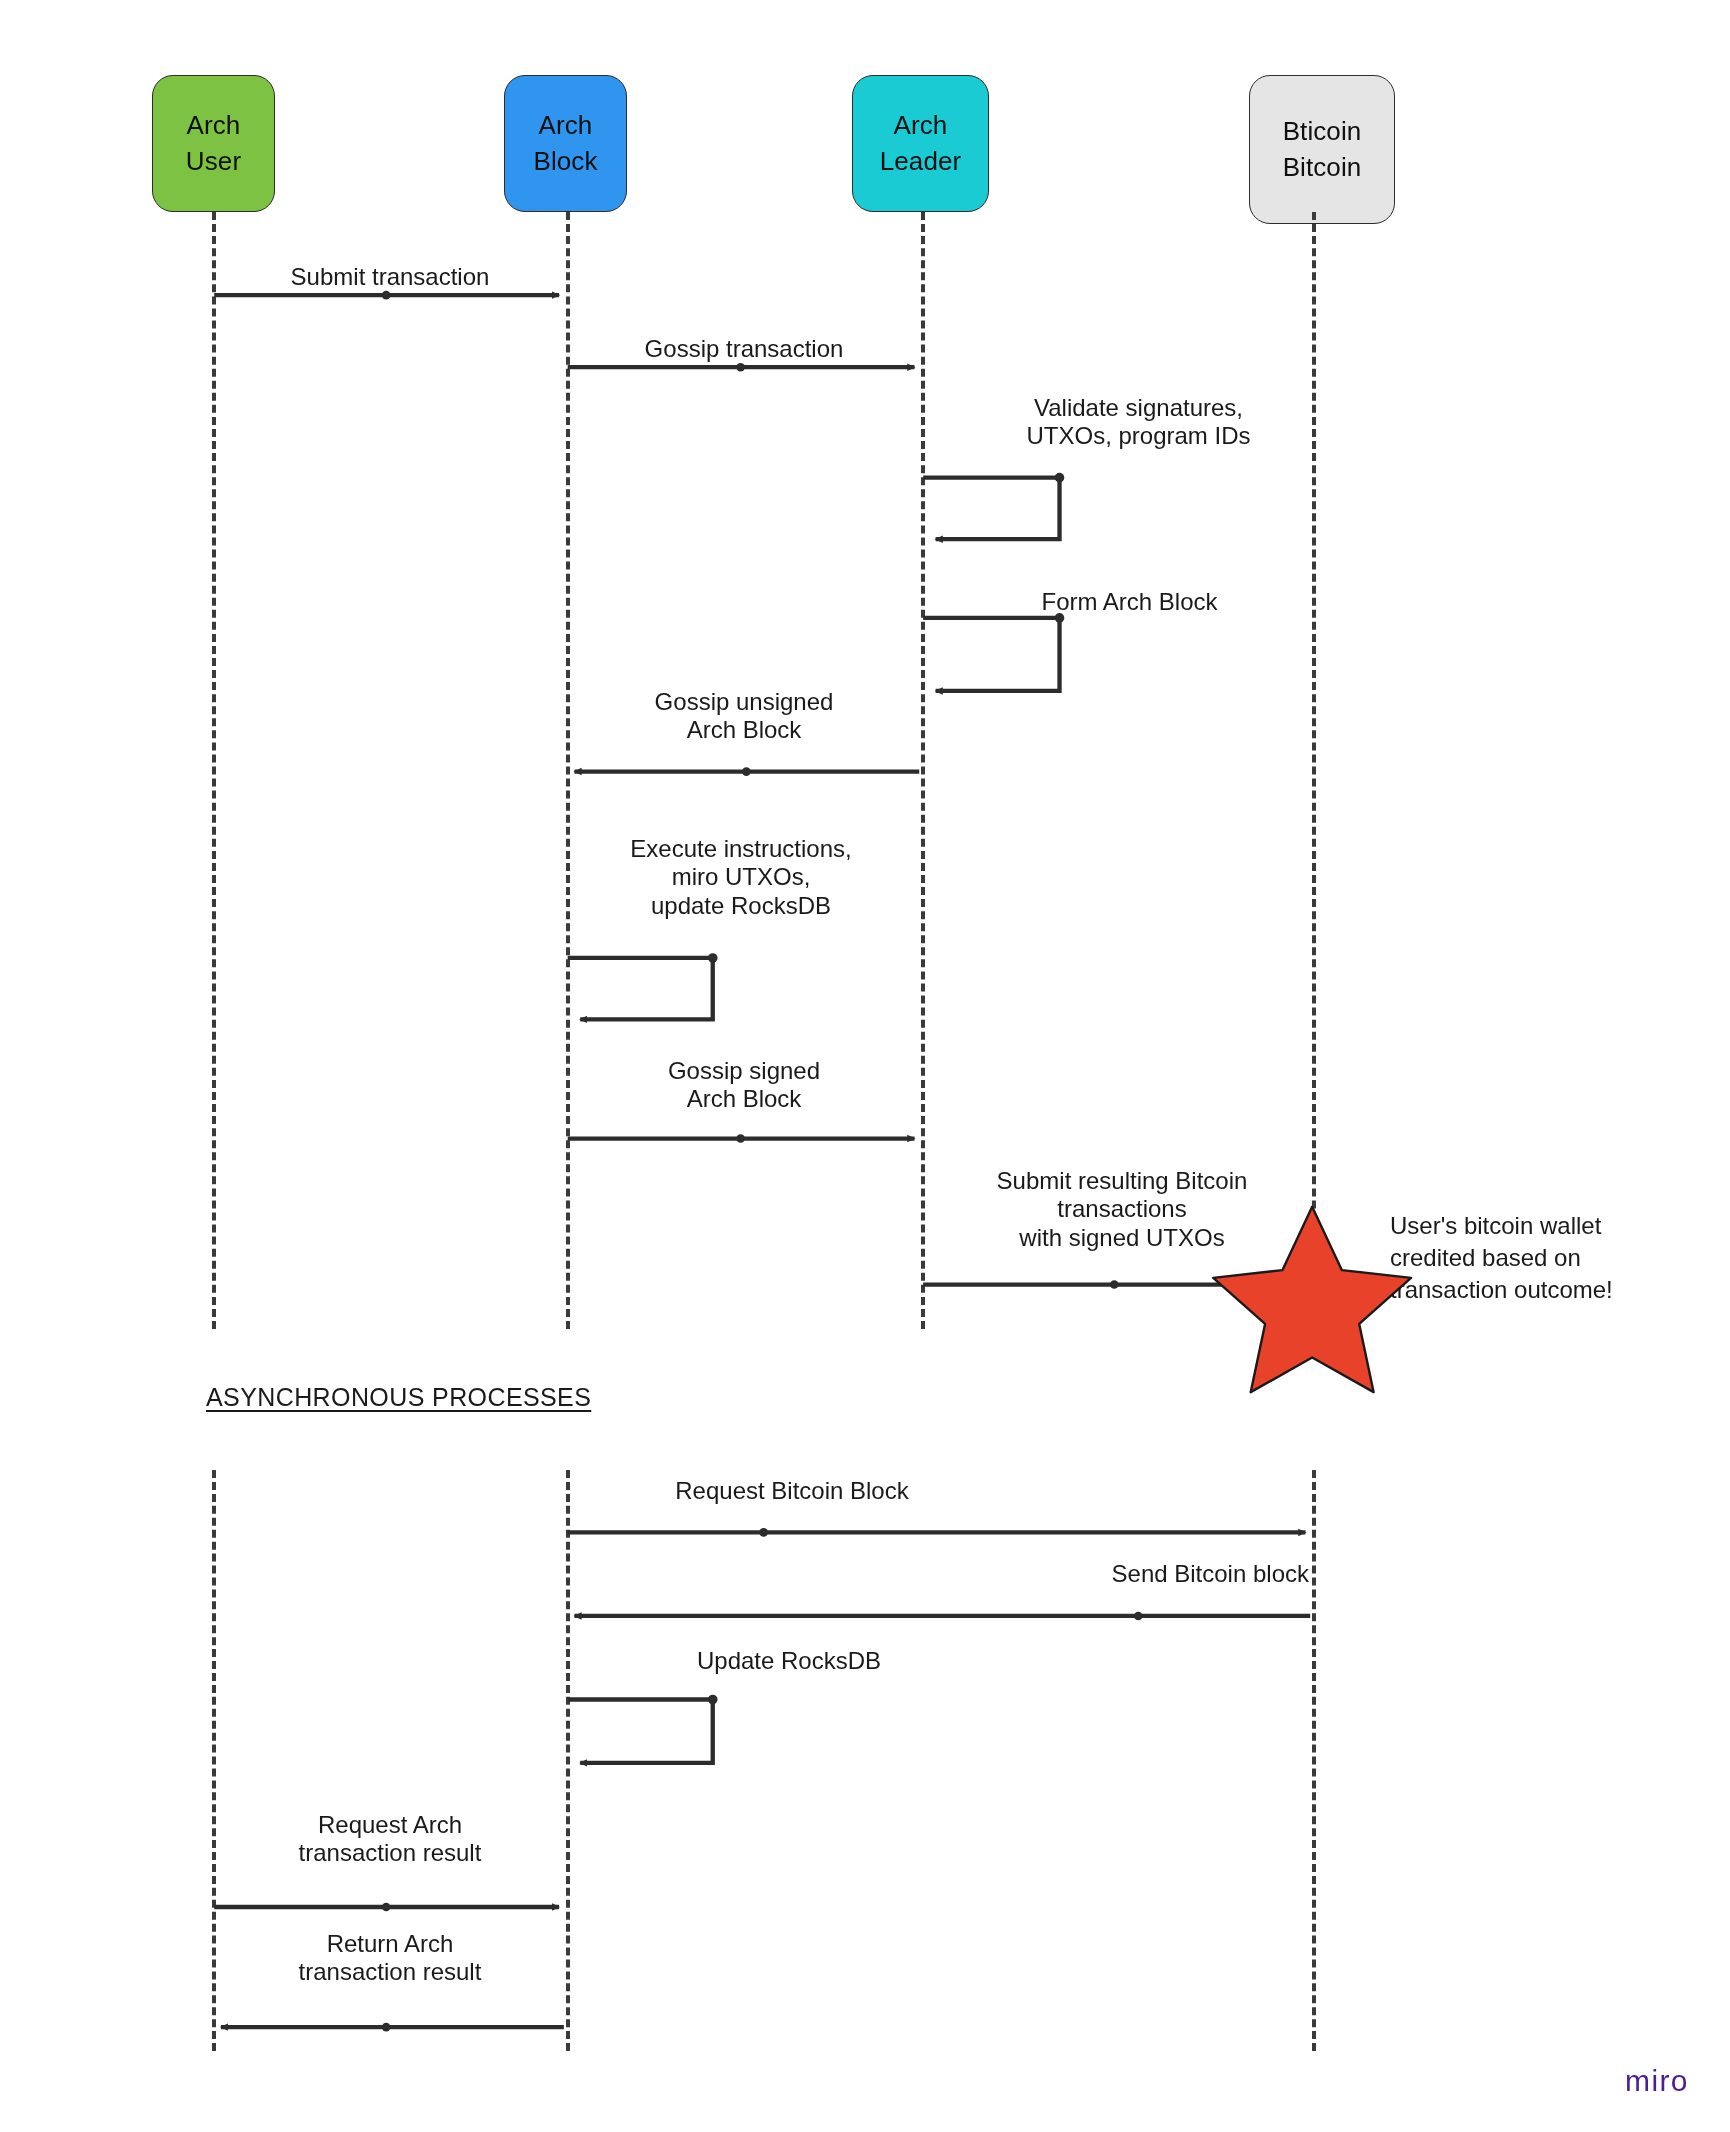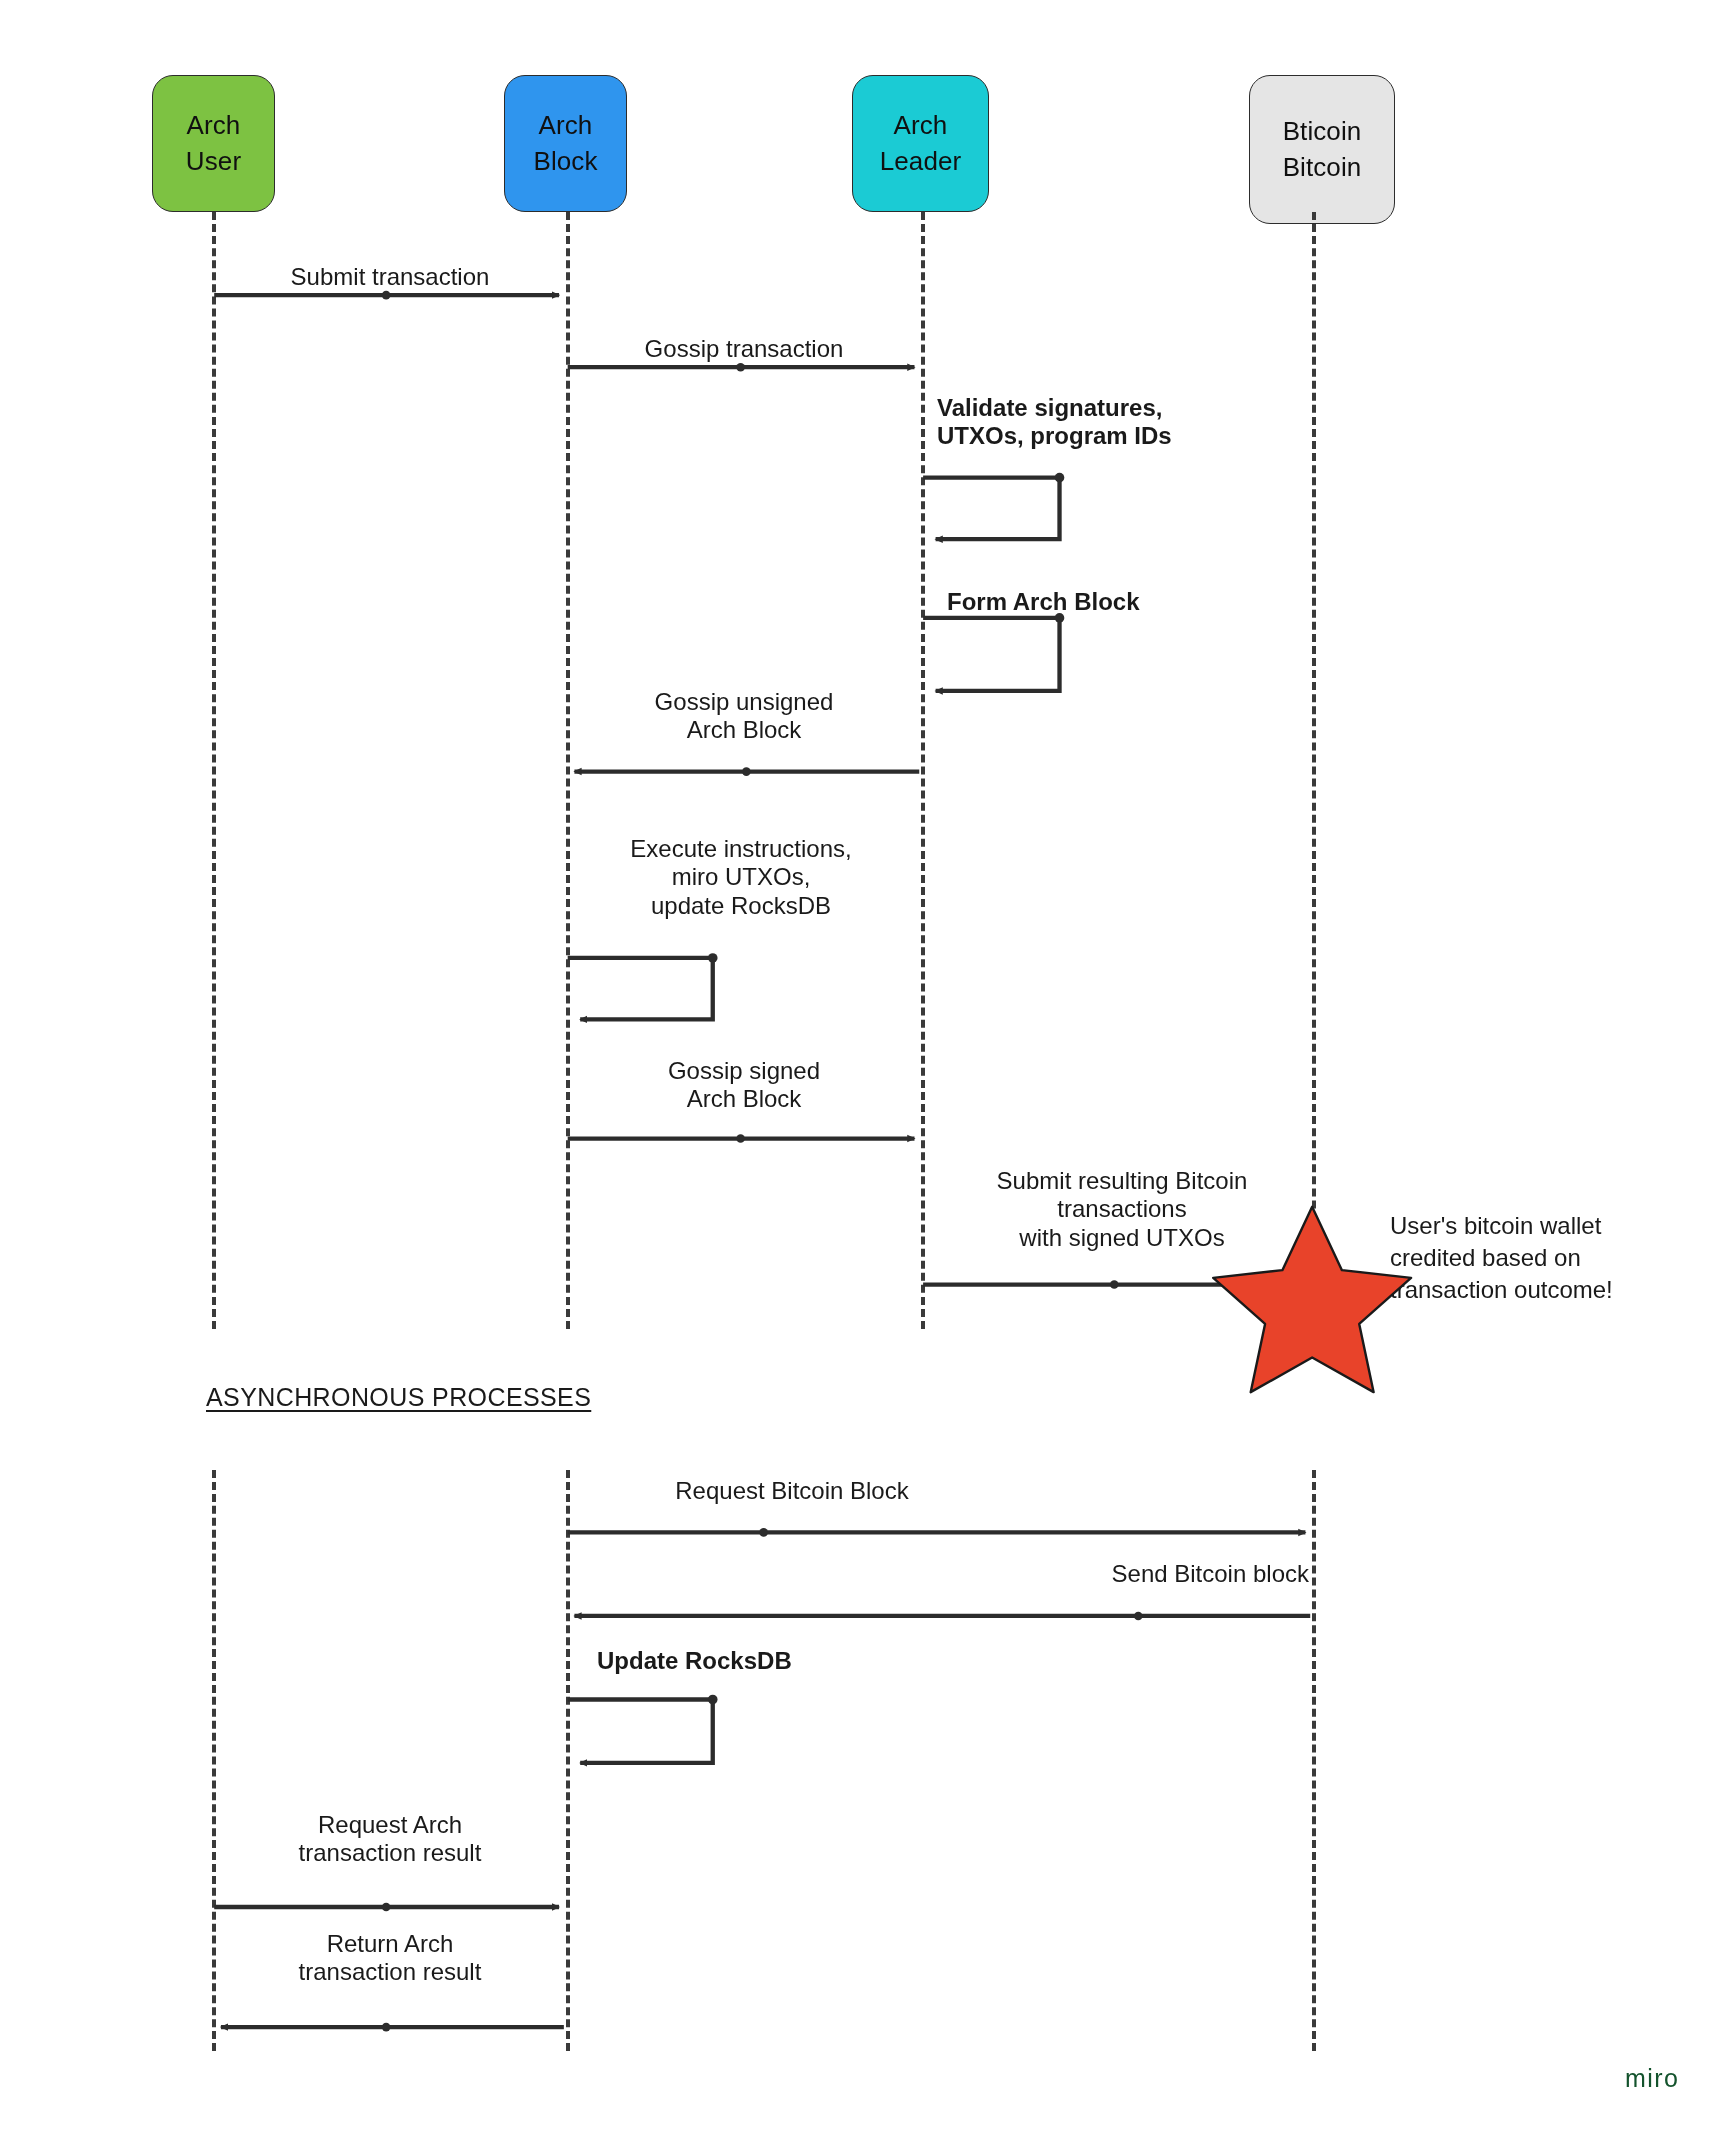--- a/index.html
+++ b/index.html
@@ -46,21 +46,21 @@
   }
 
   .msg-label {
     position: absolute;
     font-size: 24px;
     line-height: 1.18;
     color: #1a1a1a;
     white-space: pre;
     text-align: center;
   }
-  .msg-label.left  { text-align: left; font-weight: bold; }
+  .msg-label.left  { text-align: center; }
   .msg-label.right { text-align: right; }
 
   .section-title {
     position: absolute;
     font-size: 25px;
     color: #1a1a1a;
     text-decoration: underline;
     text-underline-offset: 3.8px;
     letter-spacing: 0.4px;
     white-space: nowrap;
@@ -69,22 +69,22 @@
   .note-text {
     position: absolute;
     font-size: 24px;
     line-height: 1.33;
     color: #1a1a1a;
     white-space: pre;
   }
 
   .watermark {
     position: absolute;
-    font-size: 25px;
-    color: #14532d;
+    font-size: 30px;
+    color: #4c1d95;
     letter-spacing: 1.4px;
   }
 
   svg.overlay {
     position: absolute;
     left: 0; top: 0;
     width: 1730px;
     height: 2133px;
     pointer-events: none;
   }

